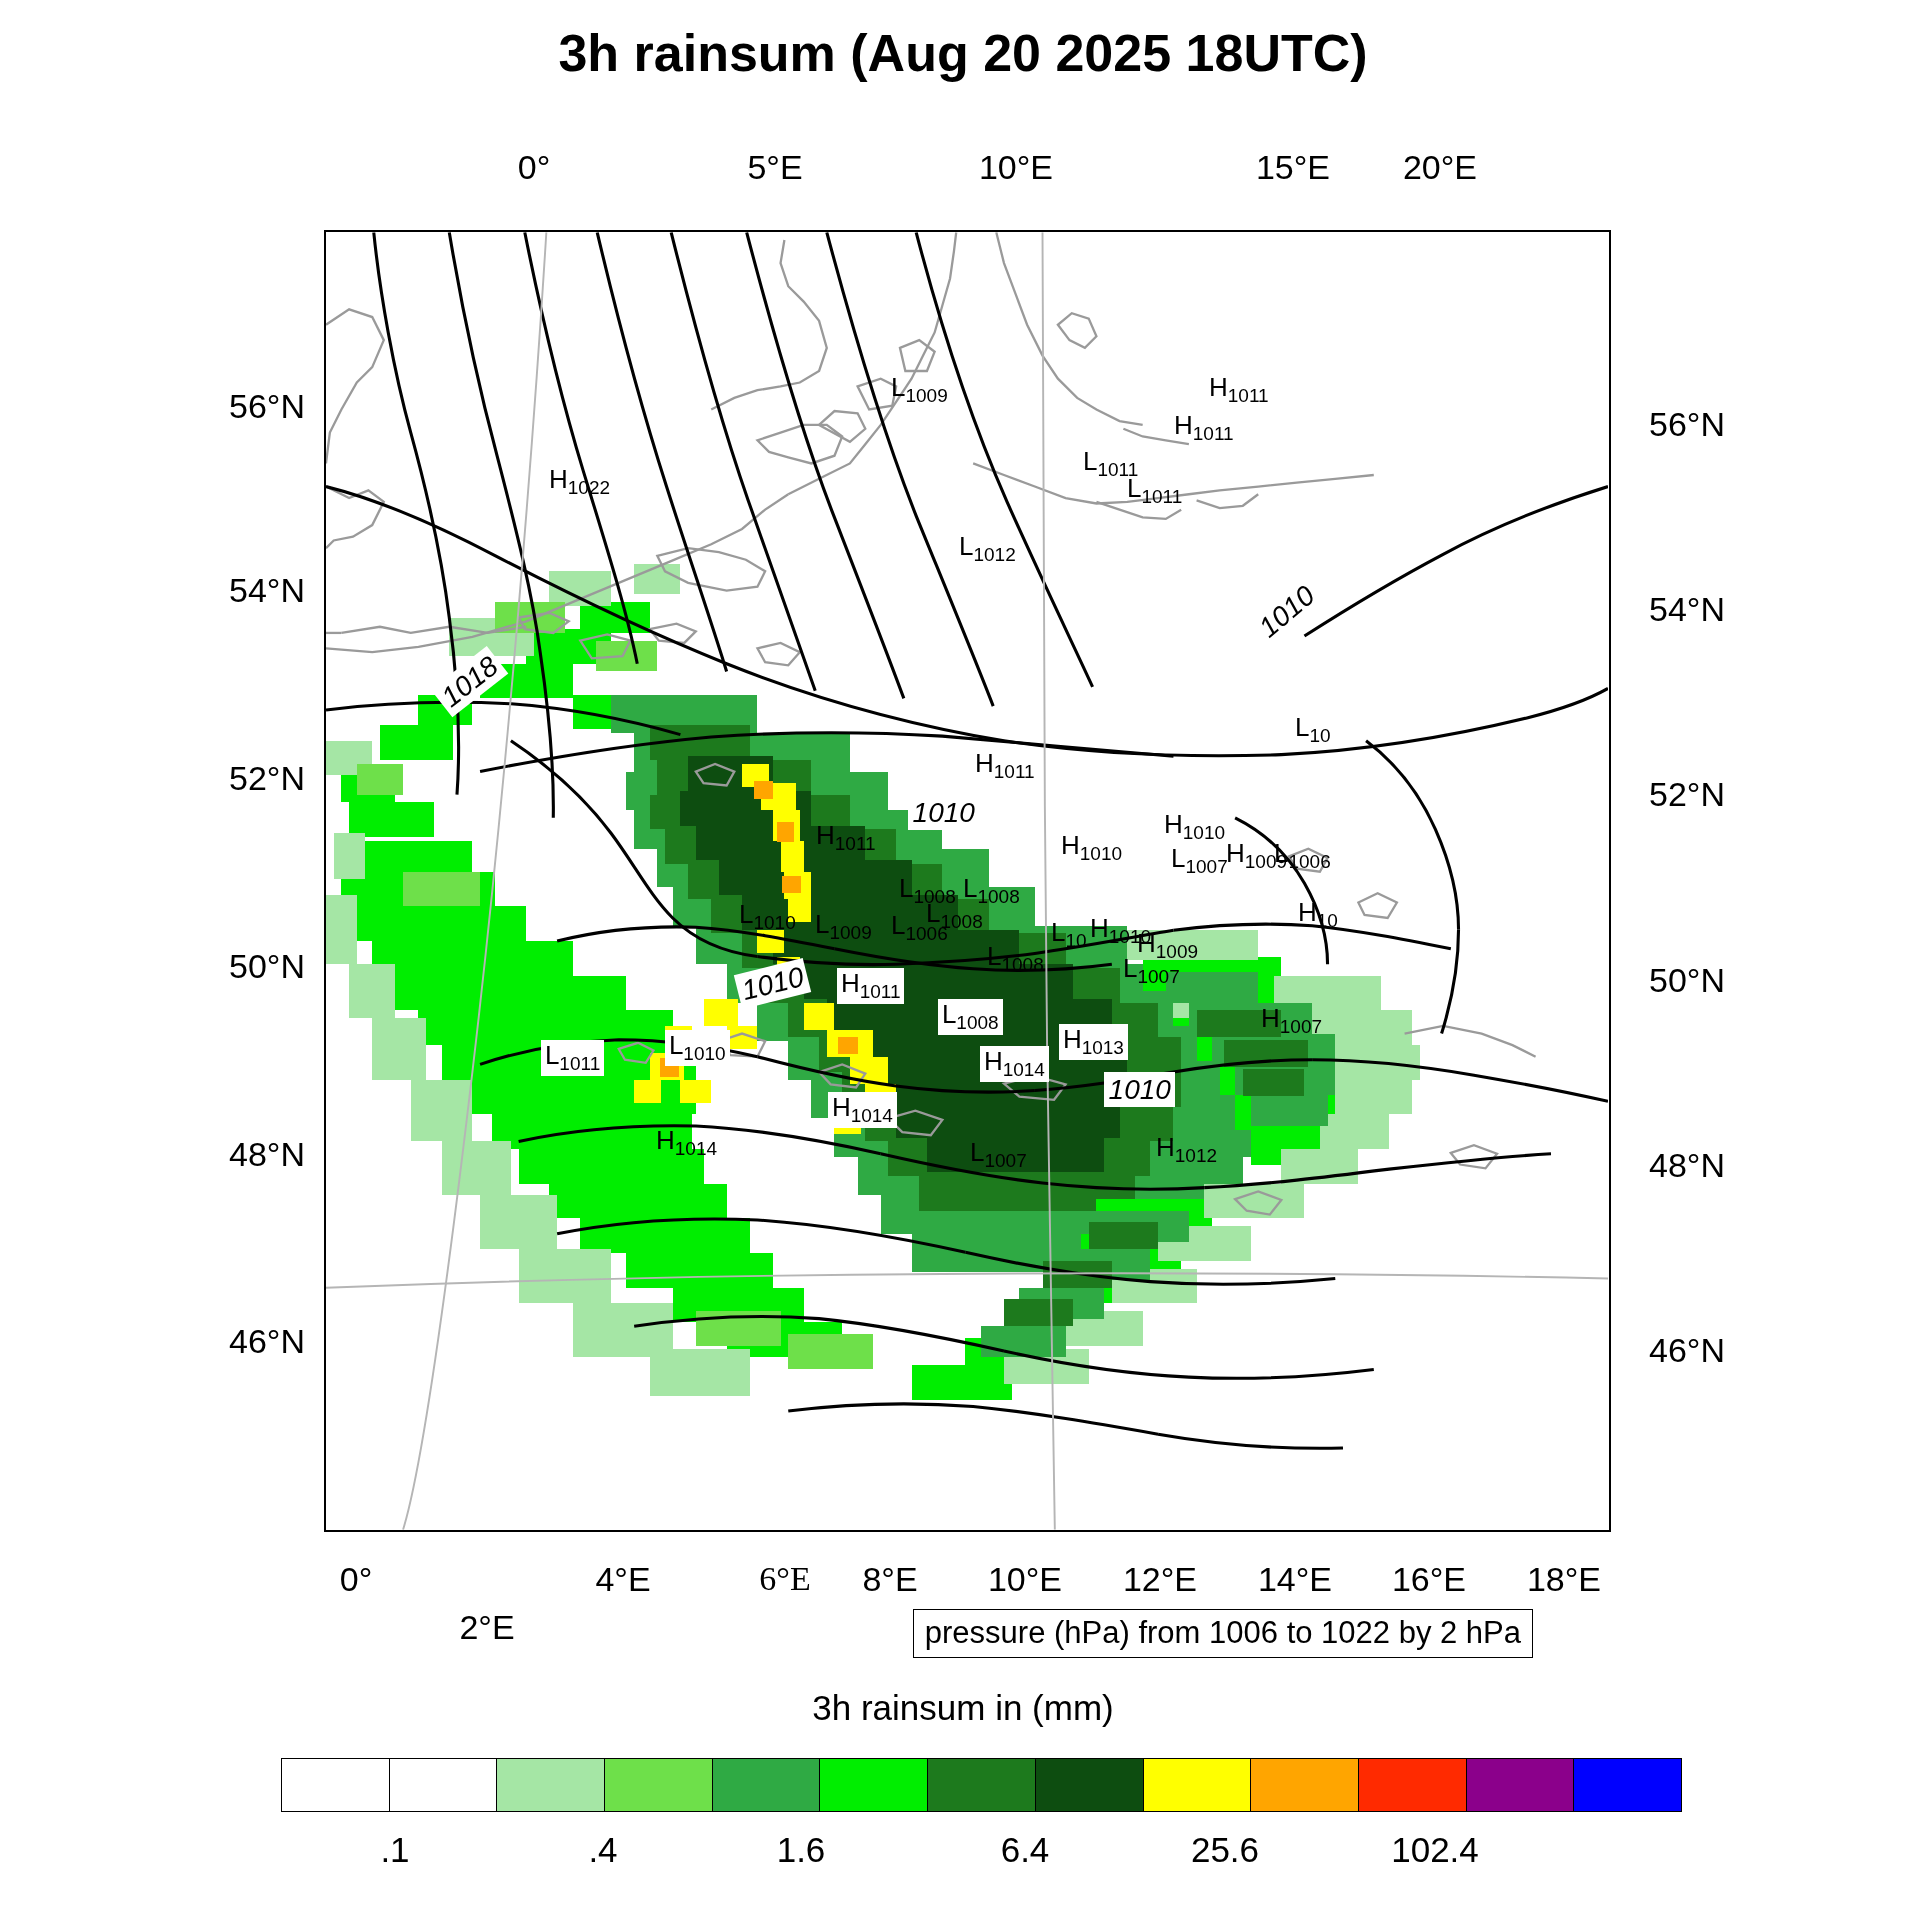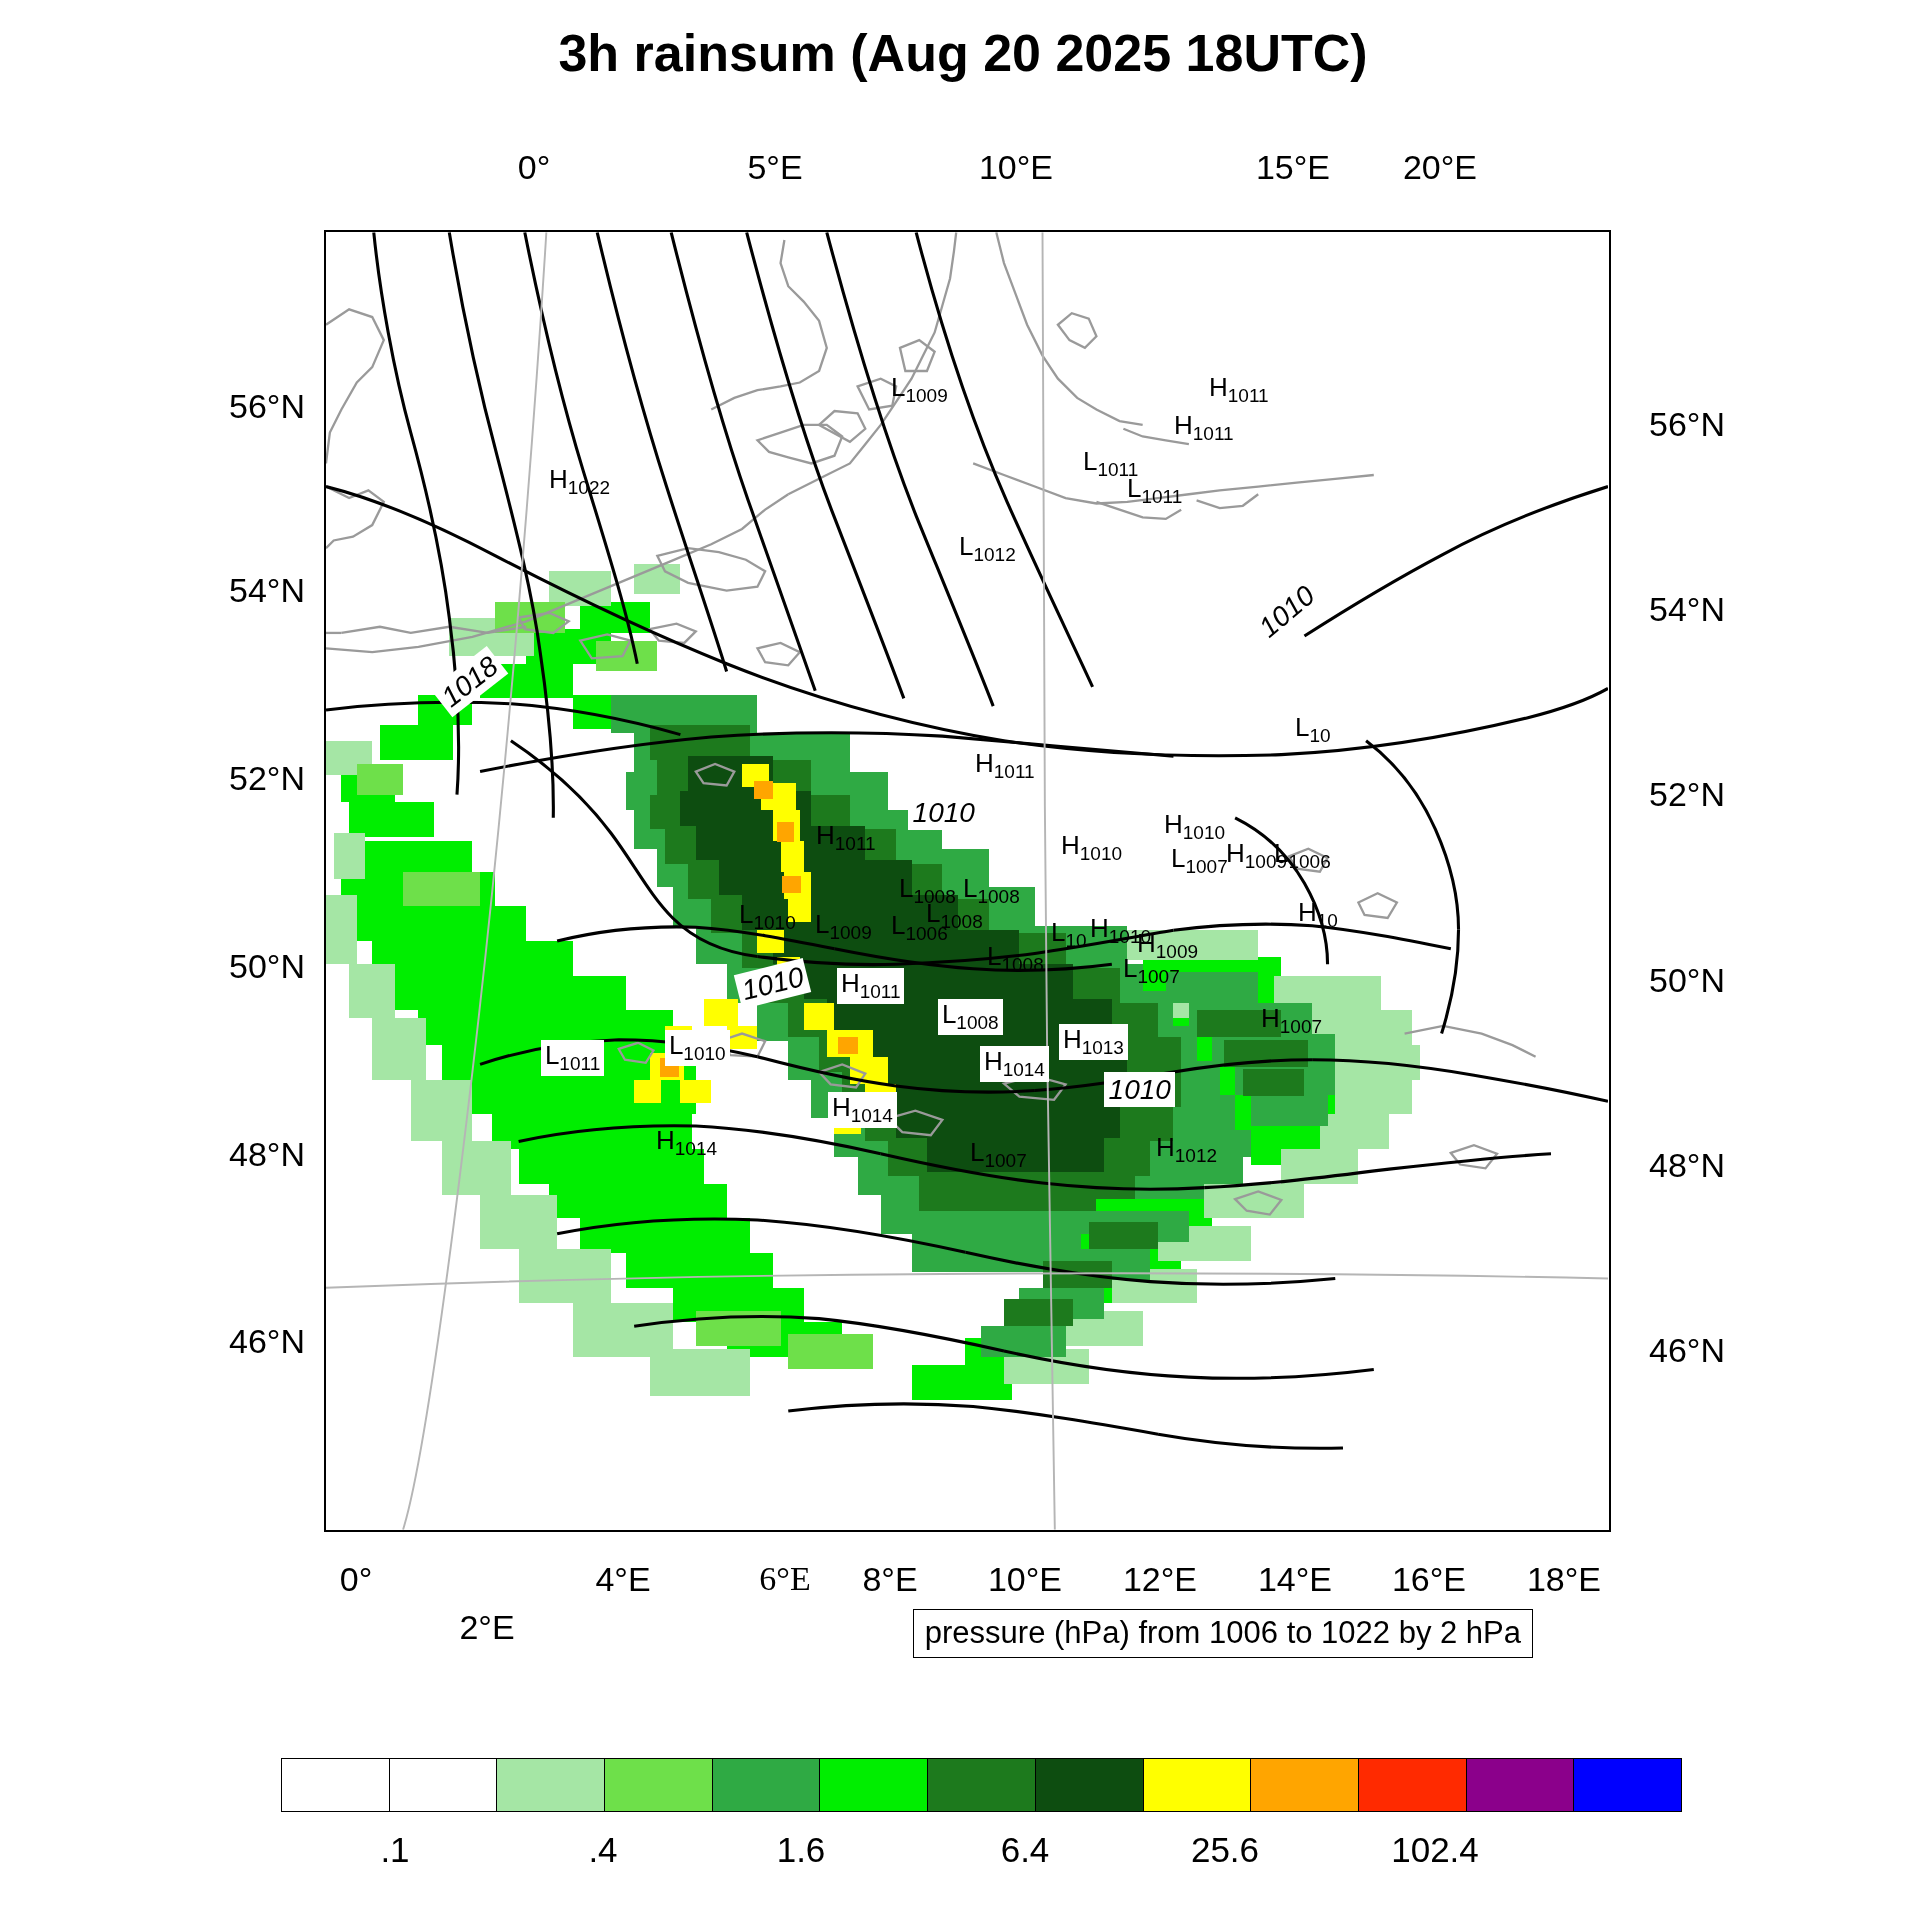--- a/index.html
+++ b/index.html
@@ -472,20 +472,21 @@
 
     <div class="clabel" style="left:108px; top:432px; transform:rotate(-38deg);">1018</div>
     <div class="clabel" style="left:925px; top:362px; transform:rotate(-40deg);">1010</div>
     <div class="clabel" style="left:582px; top:563px;">1010</div>
     <div class="clabel" style="left:411px; top:734px; transform:rotate(-14deg);">1010</div>
     <div class="clabel" style="left:778px; top:840px;">1010</div>
   </div>
 
   <div id="pressure-caption">pressure (hPa) from 1006 to 1022 by 2 hPa</div>
 
+  <div id="cbar-title">3h rainsum in (mm)</div>
 
   <div id="colorbar">
     <div class="cell" style="background:#ffffff"></div>
     <div class="cell" style="background:#ffffff"></div>
     <div class="cell" style="background:#a5e6a5"></div>
     <div class="cell" style="background:#6ee04a"></div>
     <div class="cell" style="background:#2faa44"></div>
     <div class="cell" style="background:#00ee00"></div>
     <div class="cell" style="background:#1d7a1d"></div>
     <div class="cell" style="background:#0d4d10"></div>

